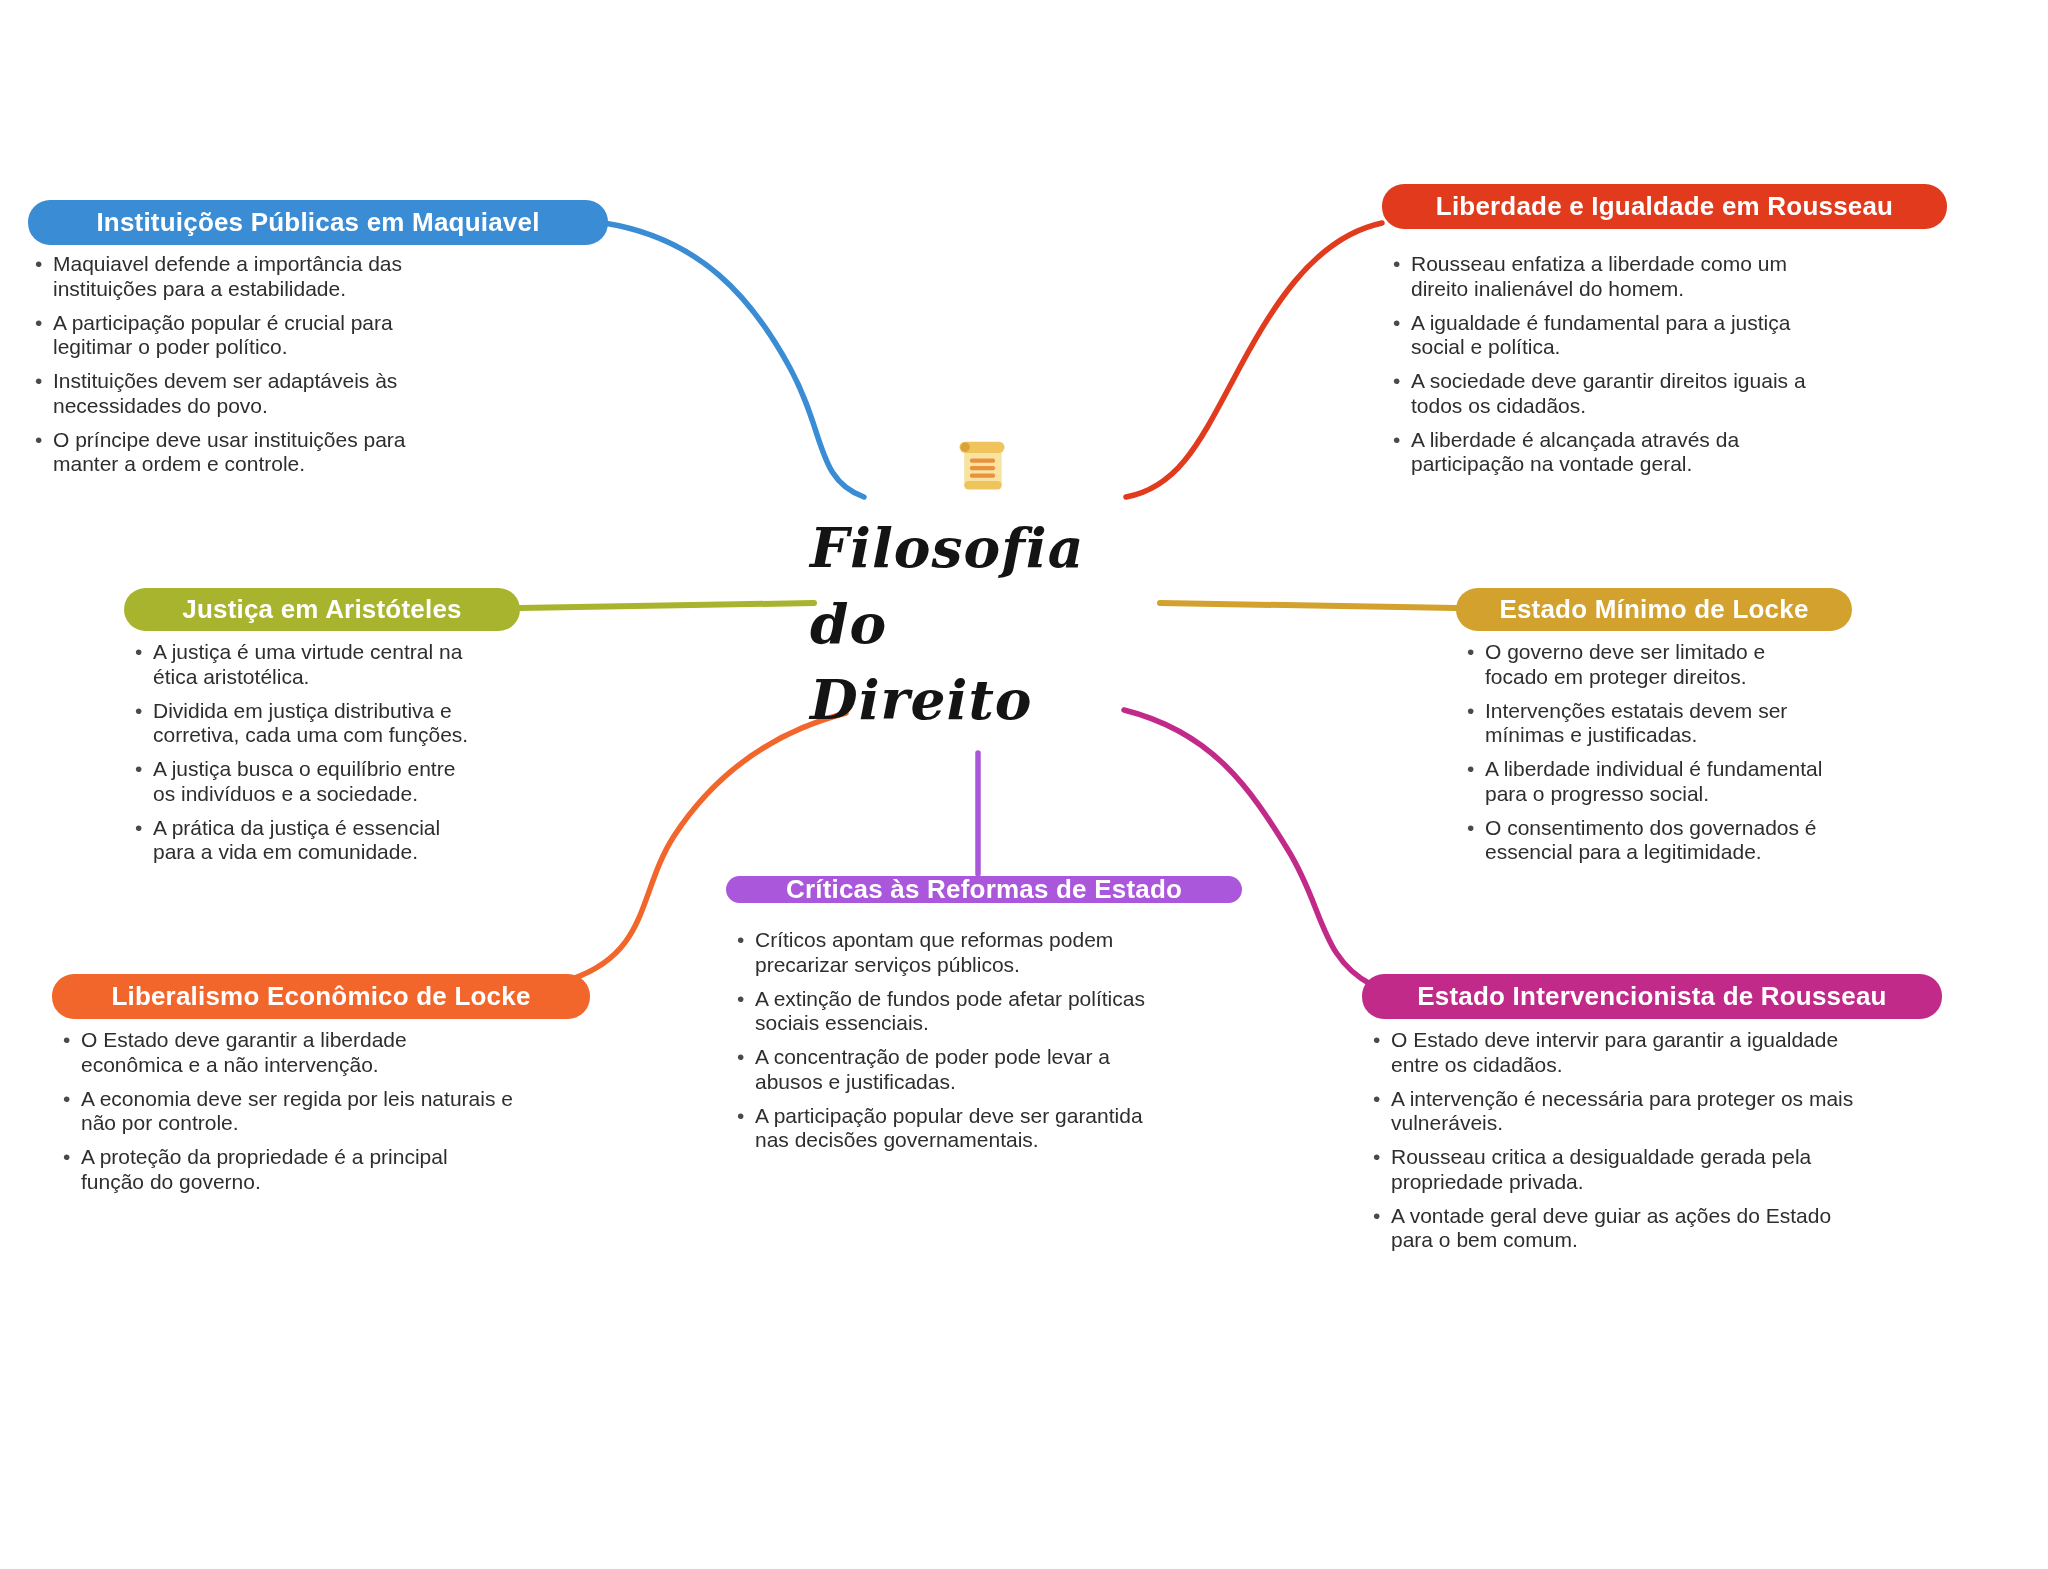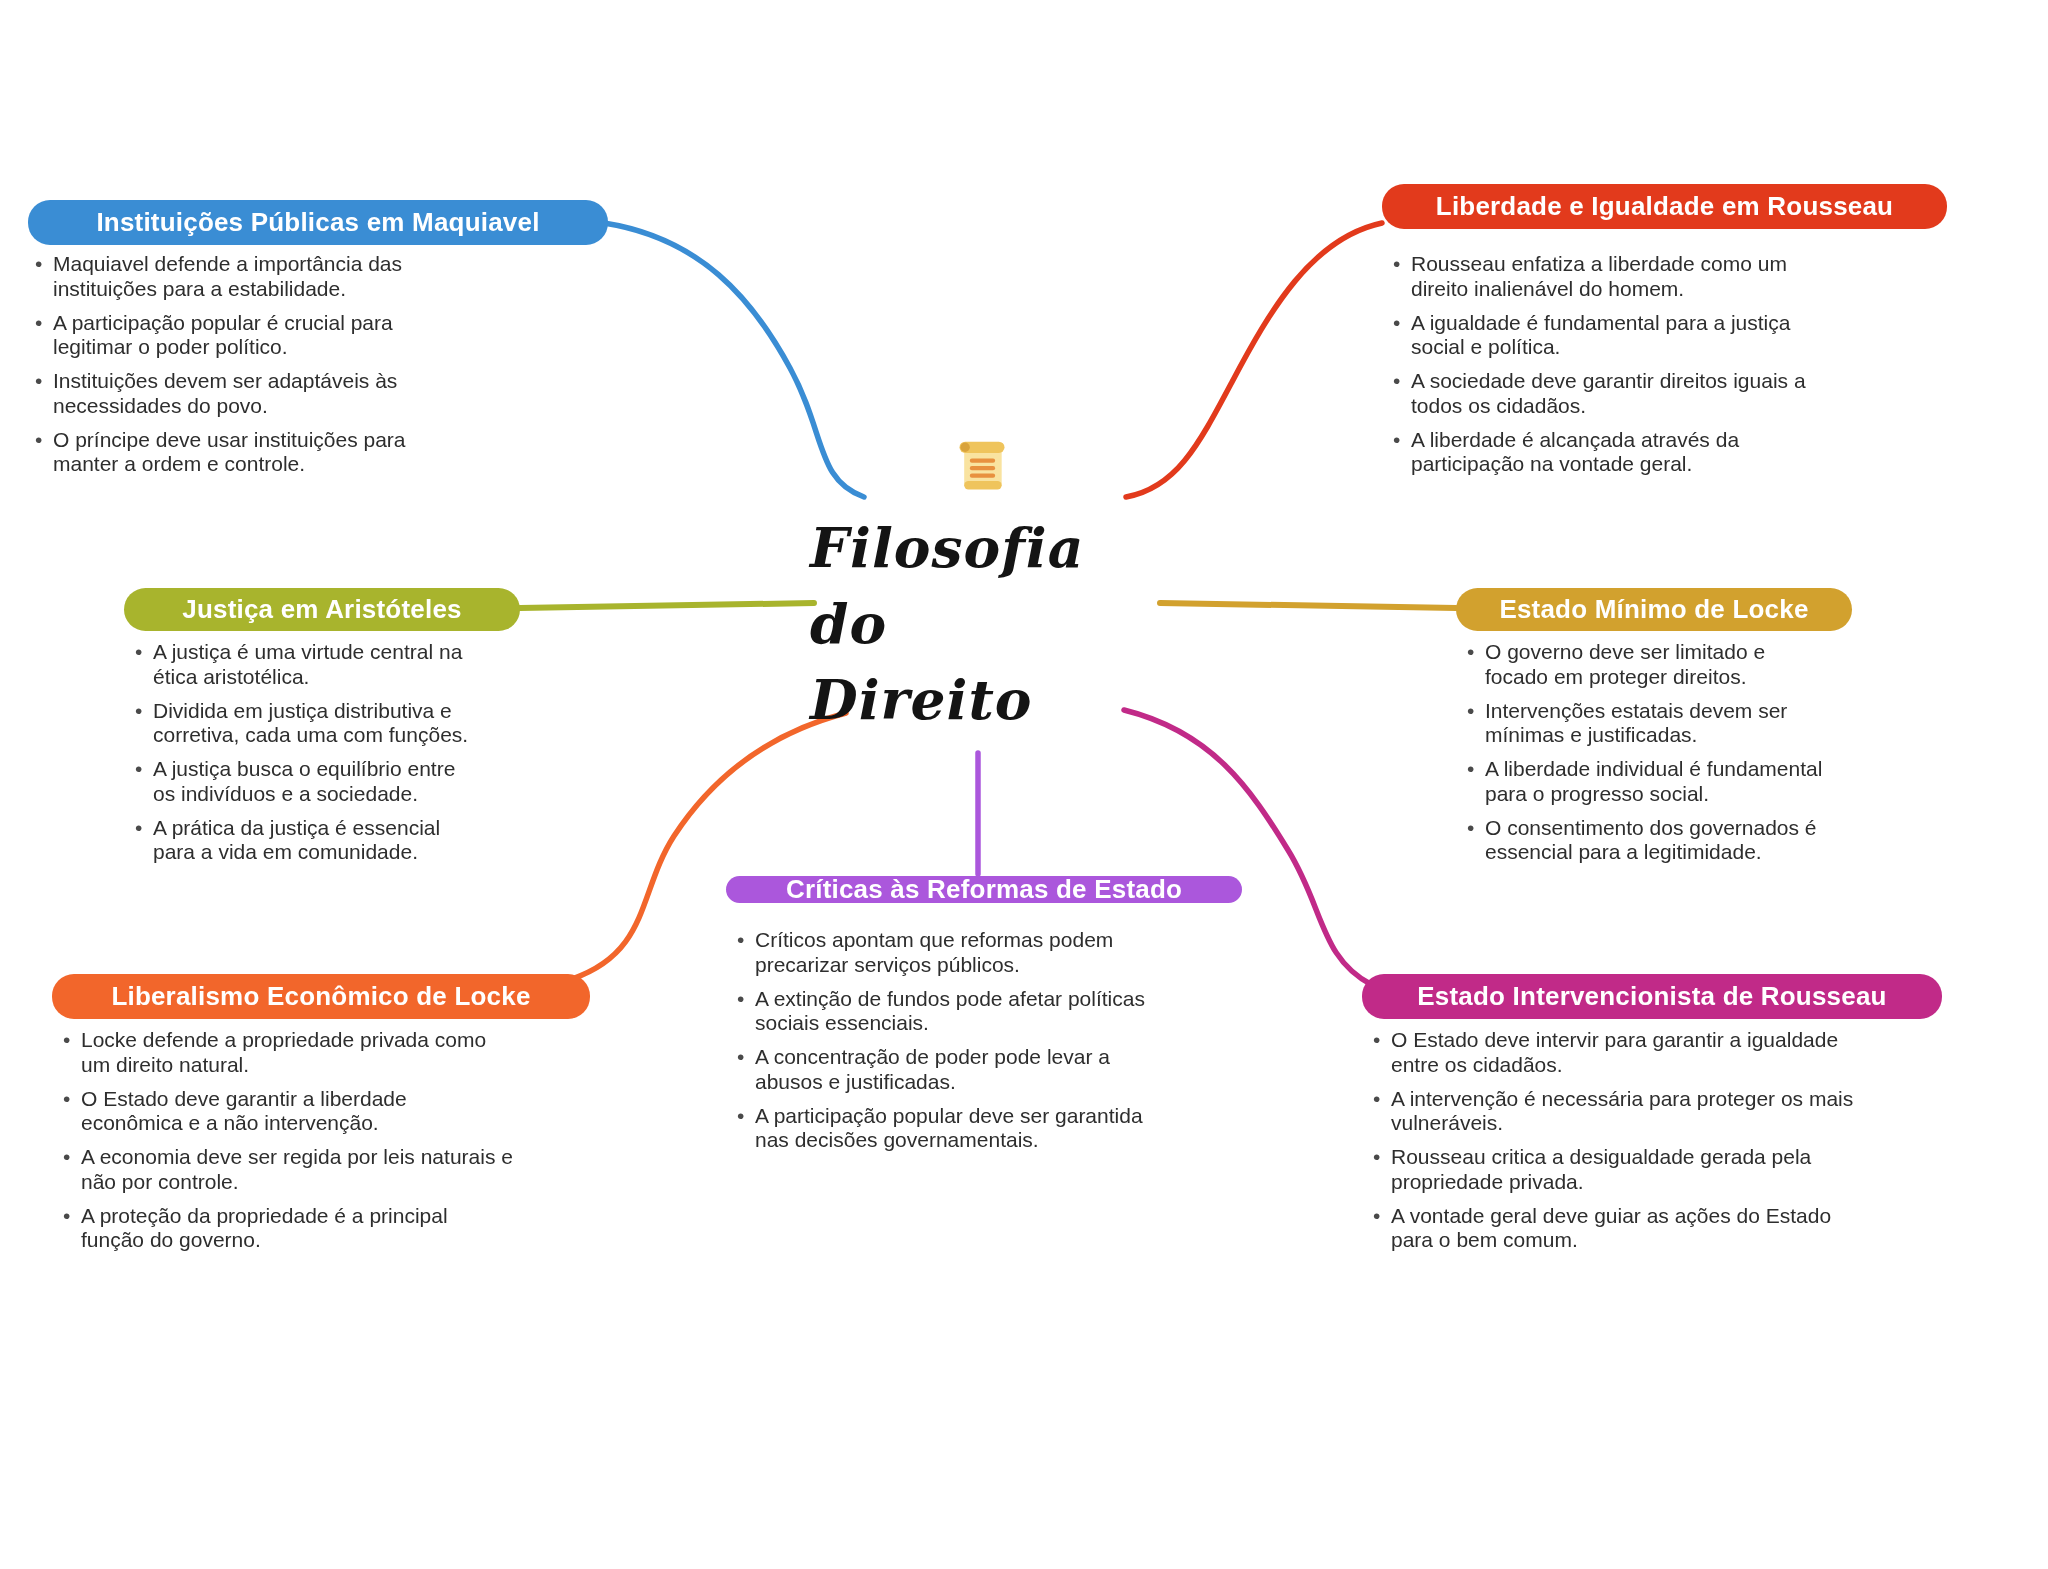--- a/index.html
+++ b/index.html
@@ -154,21 +154,20 @@
   <div class="pill pill-b4" style="background-color: rgb(210, 161, 46);">Estado Mínimo de Locke</div>
   <ul class="bullets bullets-b4">
     <li>O governo deve ser limitado e focado em proteger direitos.</li>
     <li>Intervenções estatais devem ser mínimas e justificadas.</li>
     <li>A liberdade individual é fundamental para o progresso social.</li>
     <li>O consentimento dos governados é essencial para a legitimidade.</li>
   </ul>
 
   <div class="pill pill-b5" style="background-color: rgb(242, 102, 43);">Liberalismo Econômico de Locke</div>
   <ul class="bullets bullets-b5">
-    <li>Locke defende a propriedade privada como um direito natural.</li>
     <li>O Estado deve garantir a liberdade econômica e a não intervenção.</li>
     <li>A economia deve ser regida por leis naturais e não por controle.</li>
     <li>A proteção da propriedade é a principal função do governo.</li>
   </ul>
 
   <div class="pill pill-b6" style="background-color: rgb(171, 87, 220);">Críticas às Reformas de Estado</div>
   <ul class="bullets bullets-b6">
     <li>Críticos apontam que reformas podem precarizar serviços públicos.</li>
     <li>A extinção de fundos pode afetar políticas sociais essenciais.</li>
     <li>A concentração de poder pode levar a abusos e justificadas.</li>

